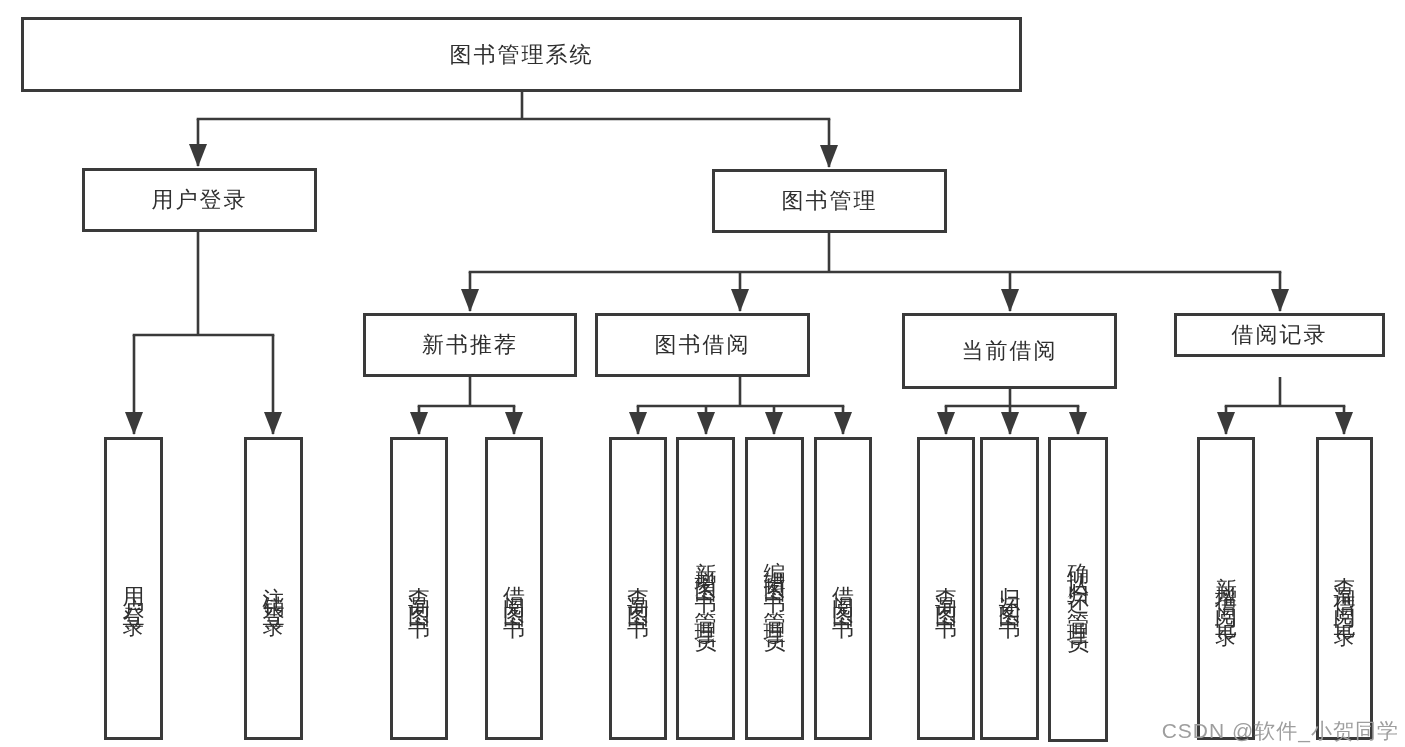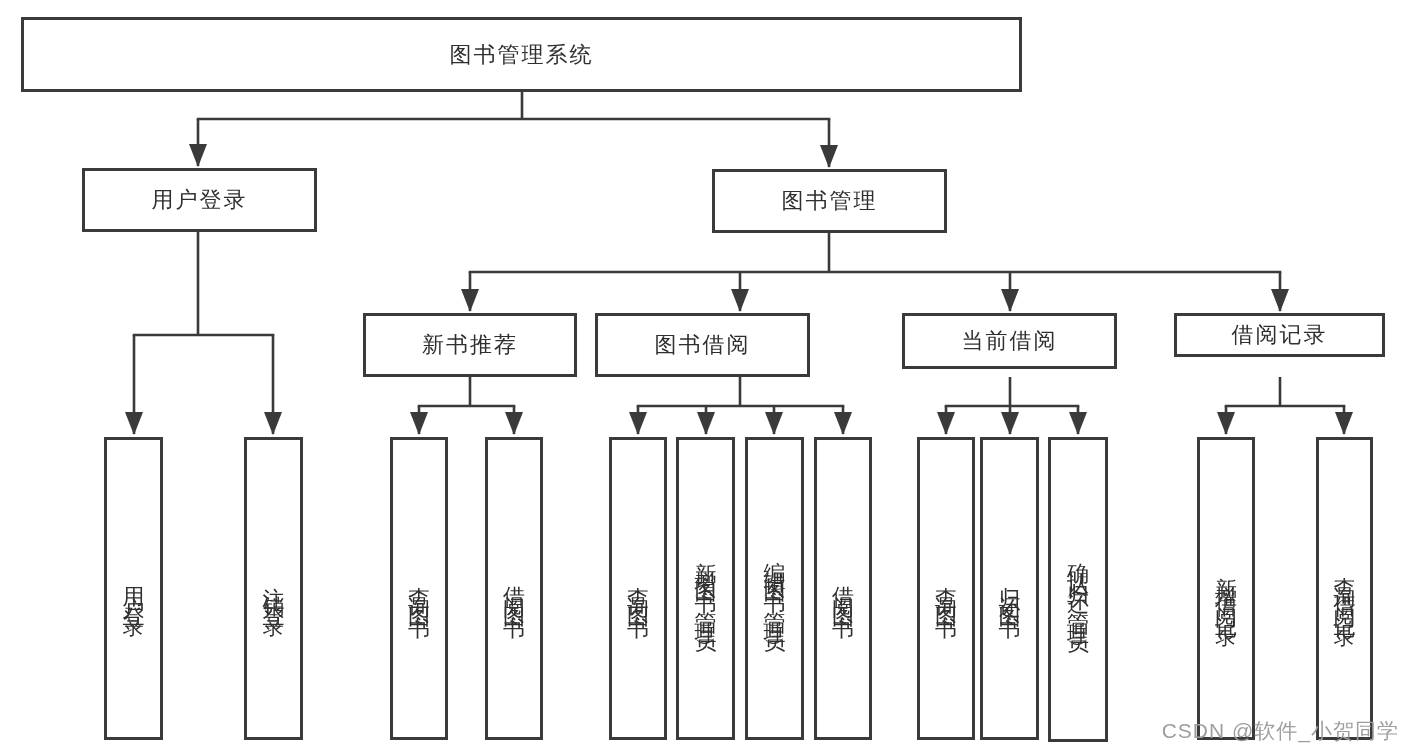--- a/index.html
+++ b/index.html
@@ -92,21 +92,21 @@
     </g>
   </svg>
 
   <div class="box hbox" style="left:21px;top:17px;width:1001px;height:75px">图书管理系统</div>
 
   <div class="box hbox" style="left:82px;top:168px;width:235px;height:64px">用户登录</div>
   <div class="box hbox" style="left:363px;top:313px;width:214px;height:64px">新书推荐</div>
 
   <div class="box hbox" style="left:712px;top:169px;width:235px;height:64px">图书管理</div>
   <div class="box hbox" style="left:595px;top:313px;width:215px;height:64px">图书借阅</div>
-  <div class="box hbox" style="left:902px;top:313px;width:215px;height:56px">当前借阅</div>
+  <div class="box hbox" style="left:902px;top:313px;width:215px;height:76px">当前借阅</div>
   <div class="box hbox" style="left:1174px;top:313px;width:211px;height:44px">借阅记录</div>
 
   <div class="box vbox" style="left:104px;top:437px;width:59px;height:303px">用户登录</div>
   <div class="box vbox" style="left:244px;top:437px;width:59px;height:303px">注销登录</div>
 
   <div class="box vbox" style="left:390px;top:437px;width:58px;height:303px">查询图书</div>
   <div class="box vbox" style="left:485px;top:437px;width:58px;height:303px">借阅图书</div>
 
   <div class="box vbox" style="left:609px;top:437px;width:58px;height:303px">查询图书</div>
   <div class="box vbox" style="left:676px;top:437px;width:59px;height:303px">新增图书（管理员）</div>

